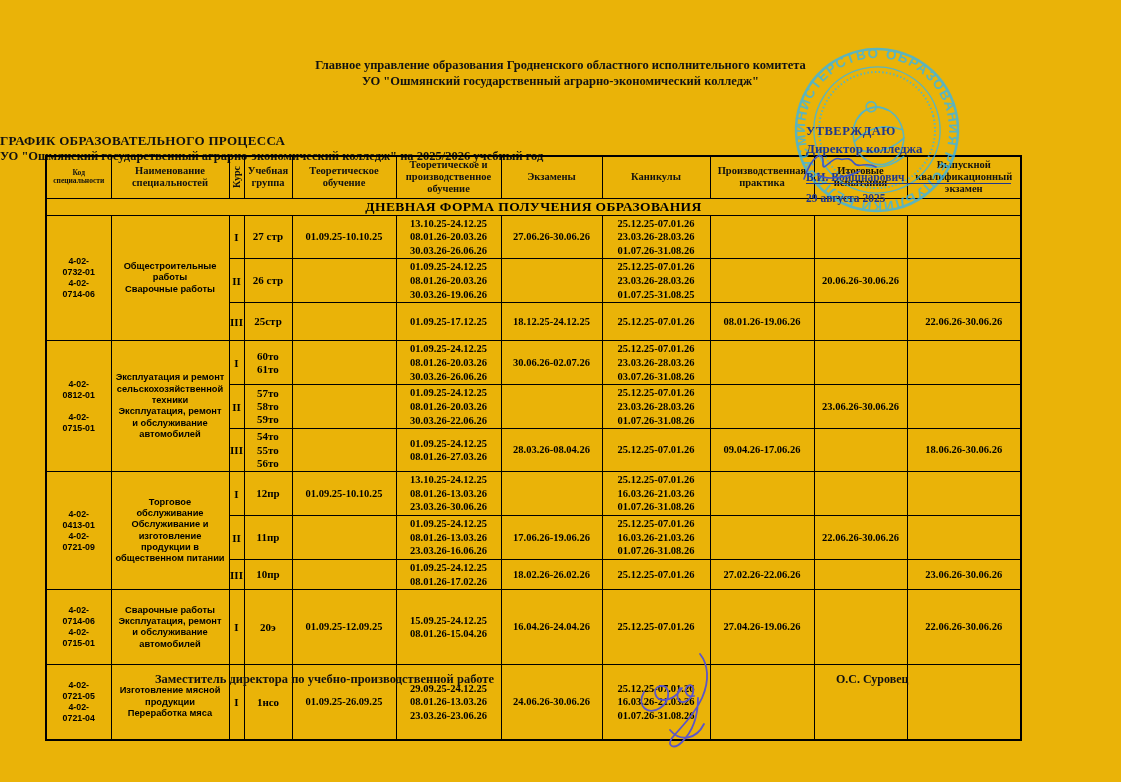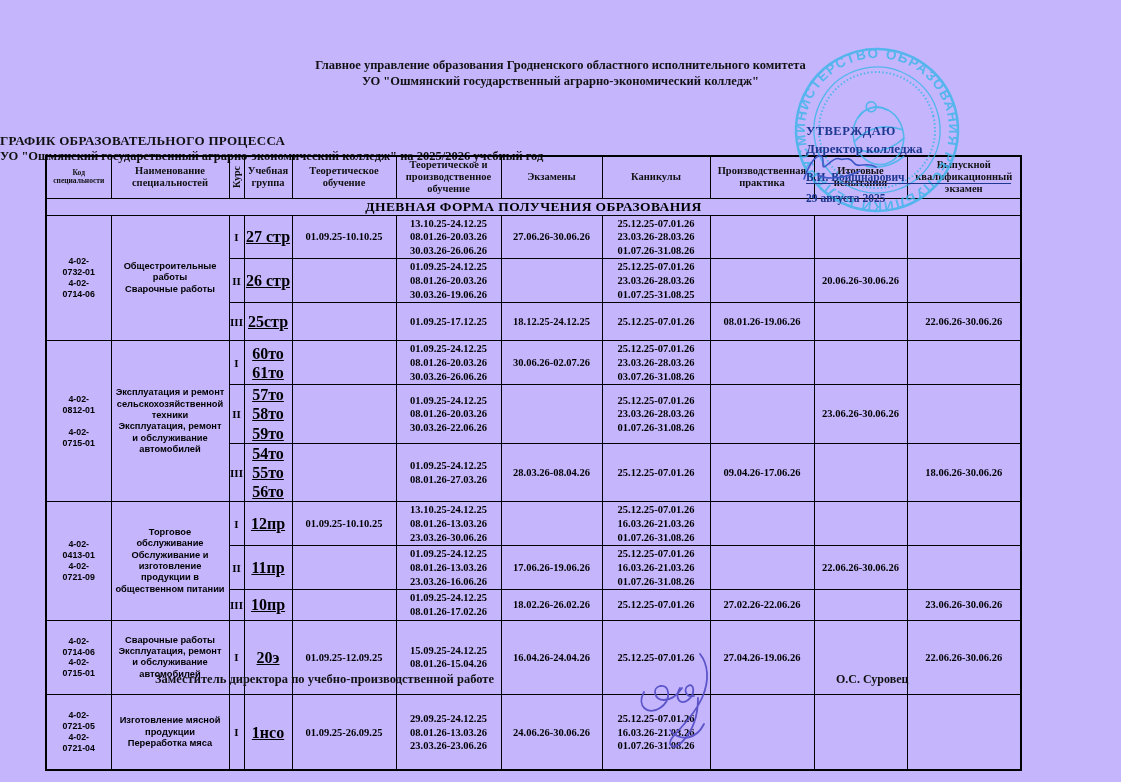--- a/index.html
+++ b/index.html
@@ -1,17 +1,17 @@
 <!DOCTYPE html>
 <html><head>
 <meta charset="utf-8">
 <style>
   * { margin:0; padding:0; box-sizing:border-box; }
   body { background:#e8e8e8; font-family:"Liberation Serif", serif; }
-  .page { position:relative; width:1121px; height:782px; background:#c4b5fd; overflow:hidden; }
+  .page { position:relative; width:1121px; height:782px; background:#eab308; overflow:hidden; }
 
   .doc-header { position:absolute; top:57px; left:0; width:1121px; text-align:center; }
   .doc-header div { font-weight:bold; font-size:12.5px; line-height:1.3; color:#111; }
 
   .doc-title { position:absolute; top:133px; left:0; width:980px; text-align:left; }
   .doc-title .t1 { font-weight:bold; font-size:13px; color:#111; letter-spacing:.3px; }
   .doc-title .t2 { font-weight:bold; font-size:12.5px; color:#111; }
 
   
   .approval { position:absolute; left:806px; top:84px; width:215px; color:#1e3790; z-index:3; }
@@ -29,21 +29,21 @@
   table.sched, table.sched td, table.sched th { border:1px solid #000; }
   table.sched { border-width:2px; }
   table.sched th, table.sched td { vertical-align:middle; text-align:center; overflow:hidden; }
   th.hd { font-weight:bold; font-size:10.5px; line-height:1.15; padding:1px; color:#111; }
   th.hd-code { font-size:7.5px; }
   th.hd-kurs div { writing-mode:vertical-rl; transform:rotate(180deg); margin:0 auto; font-size:10px; }
   td.section { font-weight:bold; font-size:13.5px; letter-spacing:.4px; height:15px; color:#000; }
   td.c-code { font-family:"Liberation Sans", sans-serif; font-weight:bold; font-size:8.8px; line-height:1.25; white-space:pre-line; padding:15px;margin-left:13px; }
   td.c-name { font-family:"Liberation Sans", sans-serif; font-weight:bold; font-size:9.3px; line-height:1.22; white-space:pre-line; text-align:left; padding:2px 3px; }
   td.c-course { font-weight:bold; font-size:11px; }
-  td.c-group { font-weight:bold; font-size:16px; white-space:pre-line; line-height:1.2;text-decoration:underline; }
+  td.c-group { font-weight:bold; font-size:11px; white-space:pre-line; line-height:1.2; }
   td.c-dates { font-weight:bold; font-size:10.5px; line-height:1.3; white-space:pre-line; padding:1px; }
 
   .doc-footer { position:absolute; top:672px; left:0; width:1121px; }
   .doc-footer .pos { position:absolute; left:155px; top:0; font-weight:bold; font-size:12.5px; color:#111; }
   .doc-footer .nm { position:absolute; left:836px; top:0; font-weight:bold; font-size:12px; color:#111; }
   .sig-big { position:absolute; left:630px; top:-28px; }
 </style>
 </head>
 <body>
 

